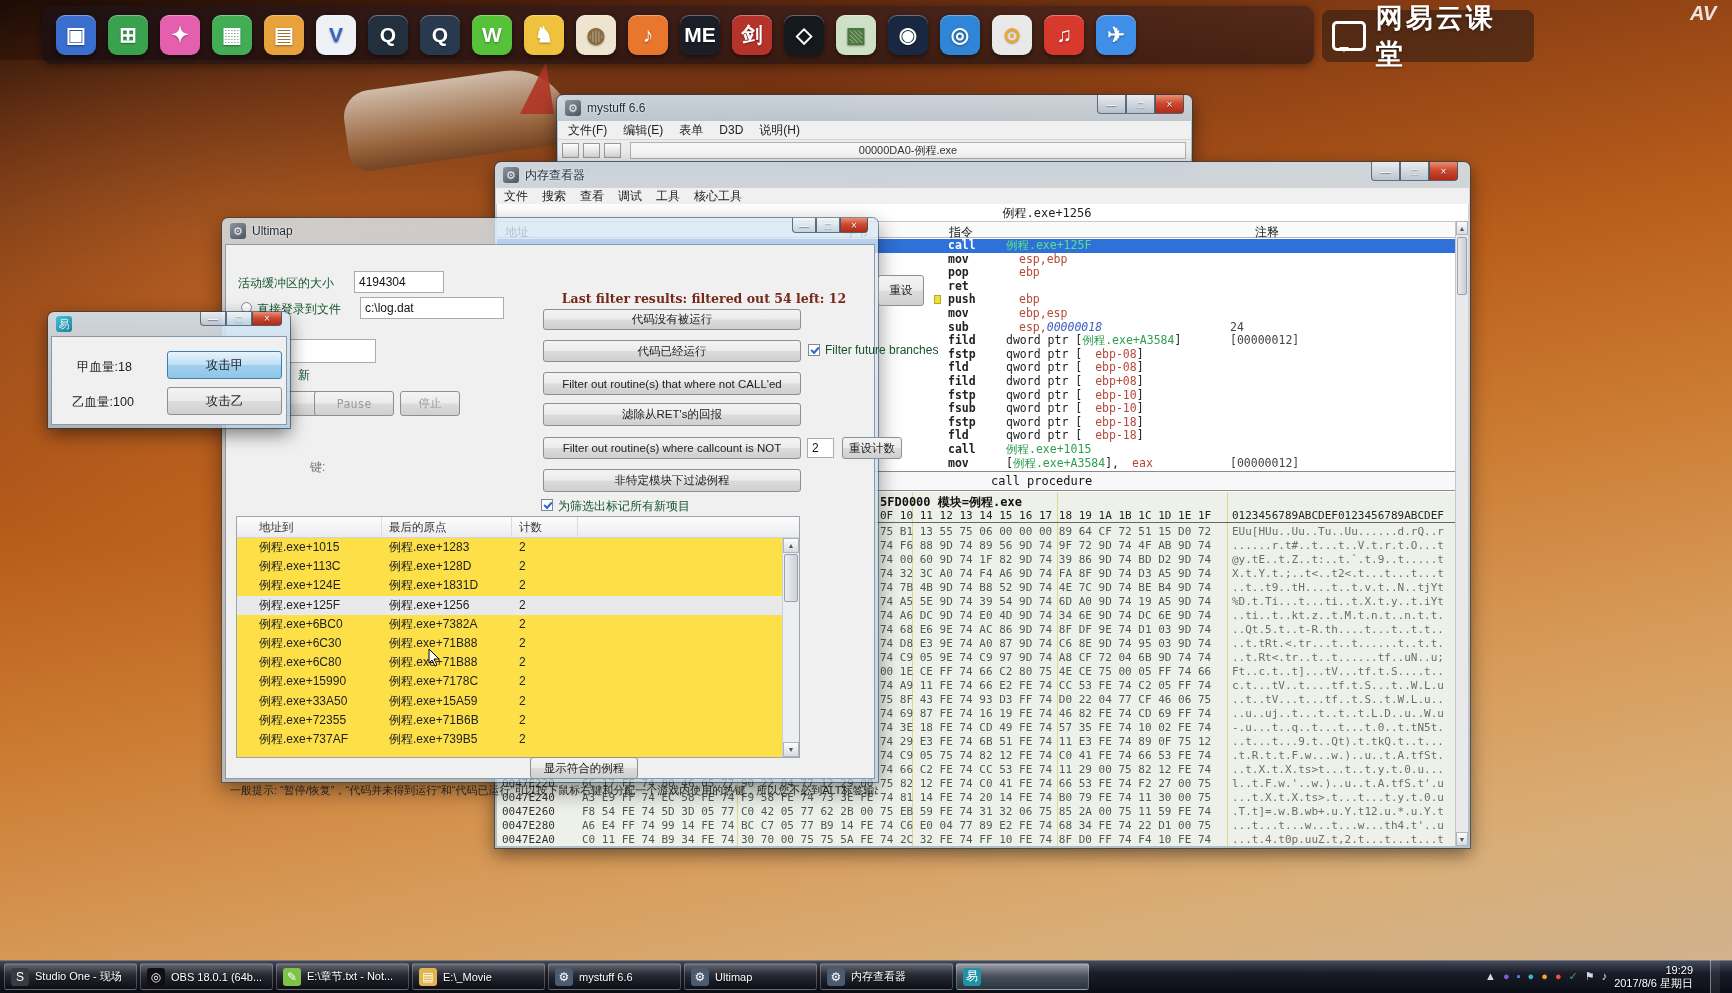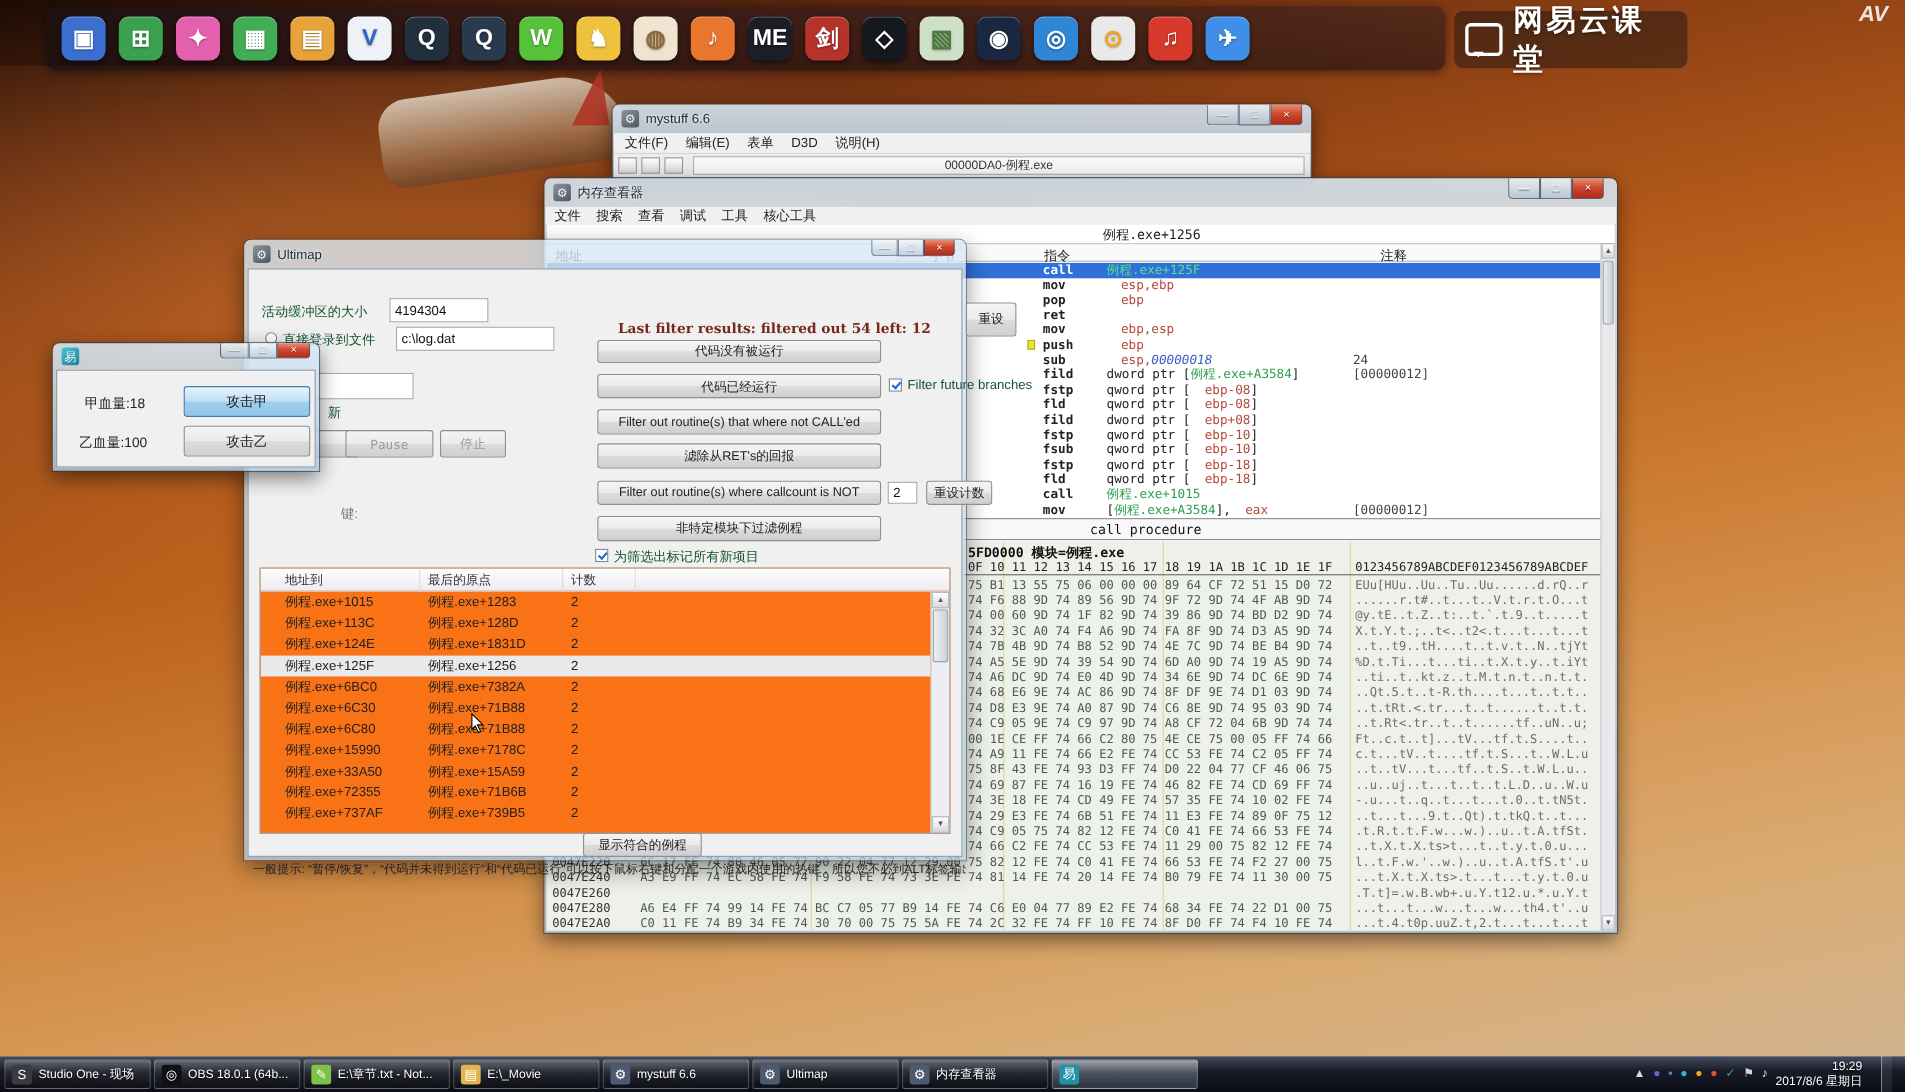--- a/index.html
+++ b/index.html
@@ -102,21 +102,21 @@
   .sb .thumb{position:absolute;left:1px;right:1px;background:linear-gradient(90deg,#e8eaee,#c8ccd4);border:1px solid #9aa0aa;border-radius:2px;}
 
   
   #ultimap{left:222px;top:218px;width:656px;height:564px;z-index:30;overflow:visible;border-radius:6px 6px 0 0;
     box-shadow:0 0 0 1px rgba(40,60,80,.55), 0 8px 22px rgba(0,0,0,.45);
     background:linear-gradient(180deg,rgba(218,233,244,.8),rgba(175,203,224,.72));}
   #ultimap .body7{left:3px;right:3px;top:26px;bottom:3px;overflow:visible;}
   .ulab{position:absolute;font-size:12px;color:#14532d;white-space:nowrap;}
   .results{position:absolute;left:320px;top:46px;width:316px;text-align:center;font-family:"DejaVu Serif",serif;
     font-weight:bold;font-size:12.5px;color:#76281a;white-space:nowrap;}
-  .utable{position:absolute;left:10px;top:271px;width:628px;height:242px;background:#f97316;border:1px solid #9aa5ae;}
+  .utable{position:absolute;left:10px;top:271px;width:564px;height:242px;background:#fde047;border:1px solid #9aa5ae;}
   .utable .thead{position:absolute;left:0;top:0;right:0;height:21px;background:linear-gradient(180deg,#fdfdfd,#ececf0);
     border-bottom:1px solid #cfd4da;font-size:11.5px;color:#333;}
   .utable .thead span{position:absolute;top:3px;}
   .tcol-sep{position:absolute;top:0;height:21px;width:1px;background:#d8dce2;}
   .trows{position:absolute;left:0;top:21px;right:17px;bottom:0;overflow:hidden;font-size:12px;color:#222;}
   .trow{position:relative;height:19.2px;line-height:19.2px;}
   .trow.selrow{background:#e9e9e9;}
   .trow span{position:absolute;white-space:nowrap;}
   .usb{position:absolute;right:0px;top:21px;width:17px;bottom:0;background:#eceef1;border-left:1px solid #cdd2d8;}
   .tip{position:absolute;left:4px;top:538px;width:648px;font-size:11px;color:#222;white-space:nowrap;overflow:hidden;}
@@ -280,28 +280,28 @@
           <span class="cmt"></span>
         </div>
 
         <div class="dis-row">
           
           <span class="m">ret</span><span></span><span></span><span></span><span></span>
           <span class="cmt"></span>
         </div>
 
         <div class="dis-row">
-          
-          <span class="m">mov</span><span class="r">ebp,esp</span><span></span><span></span><span></span>
-          <span class="cmt"></span>
-        </div>
-
-        <div class="dis-row">
           <i class="mark" style="display: block;"></i>
           <span class="m">push</span><span class="r">ebp</span><span></span><span></span><span></span>
+          <span class="cmt"></span>
+        </div>
+
+        <div class="dis-row">
+          
+          <span class="m">mov</span><span class="r">ebp,esp</span><span></span><span></span><span></span>
           <span class="cmt"></span>
         </div>
 
         <div class="dis-row">
           
           <span class="m">sub</span><span class="r">esp,</span><span class="b">00000018</span><span></span><span></span>
           <span class="cmt">24</span>
         </div>
 
         <div class="dis-row">
@@ -498,20 +498,21 @@
           </div>
 
           <div class="hexrow" style="top: 299px;">
             <span class="adr">0047E240</span>
             <span class="fbts">A3 E9 FF 74 EC 58 FE 74 F9 58 FE 74 73 3E FE 74 81 14 FE 74 20 14 FE 74 B0 79 FE 74 11 30 00 75</span>
             <span class="asc">...t.X.t.X.ts&gt;.t...t...t.y.t.0.u</span>
           </div>
 
           <div class="hexrow" style="top: 313px;">
             <span class="adr">0047E260</span>
+            <span class="fbts">F8 54 FE 74 5D 3D 05 77 C0 42 05 77 62 2B 00 75 EB 59 FE 74 31 32 06 75 85 2A 00 75 11 59 FE 74</span>
             <span class="asc">.T.t]=.w.B.wb+.u.Y.t12.u.*.u.Y.t</span>
           </div>
 
           <div class="hexrow" style="top: 327px;">
             <span class="adr">0047E280</span>
             <span class="fbts">A6 E4 FF 74 99 14 FE 74 BC C7 05 77 B9 14 FE 74 C6 E0 04 77 89 E2 FE 74 68 34 FE 74 22 D1 00 75</span>
             <span class="asc">...t...t...w...t...w...th4.t'..u</span>
           </div>
 
           <div class="hexrow" style="top: 341px;">

